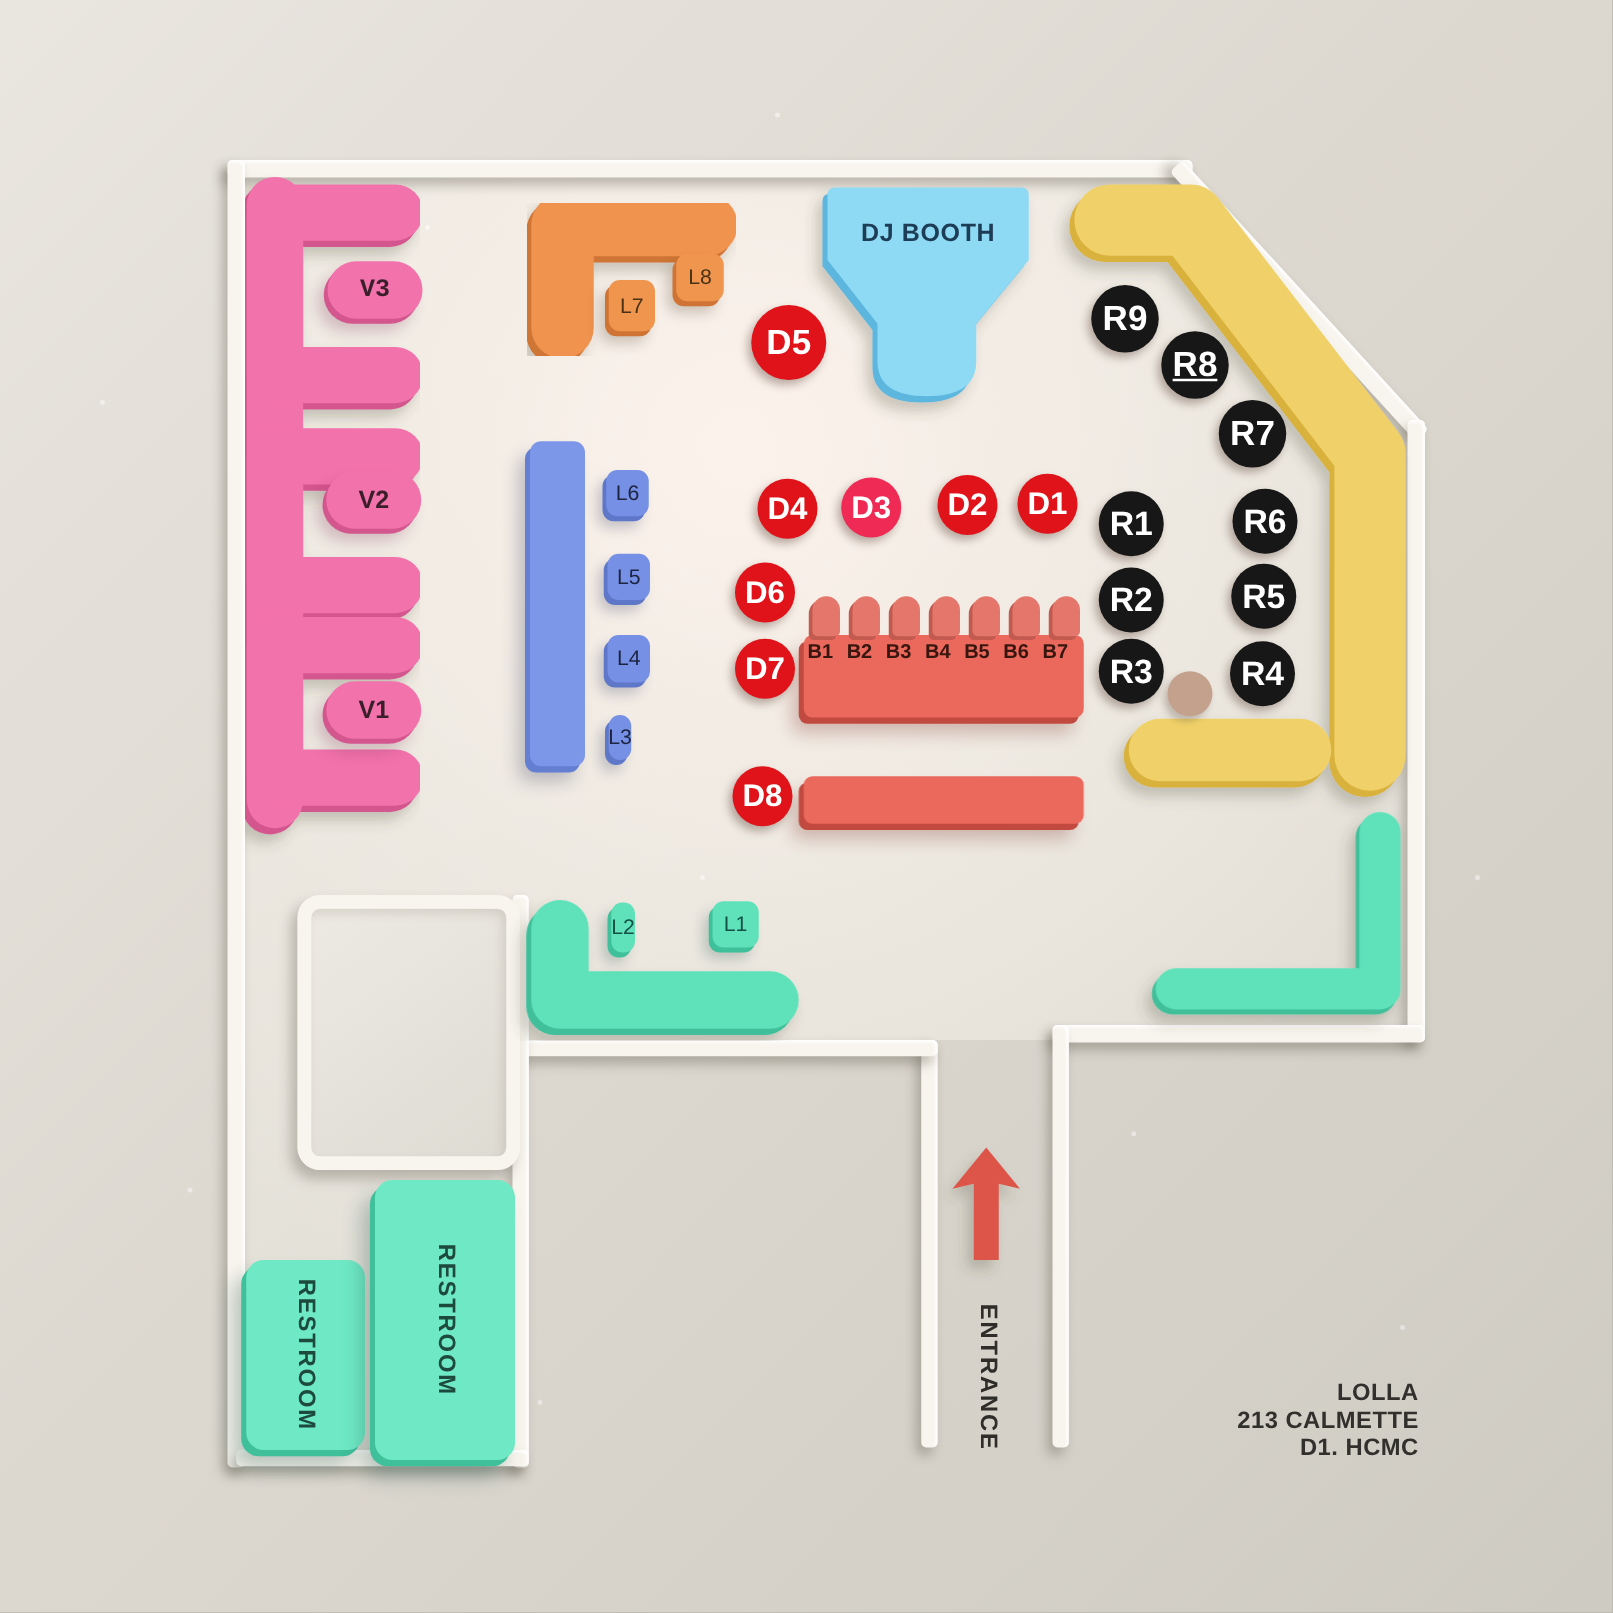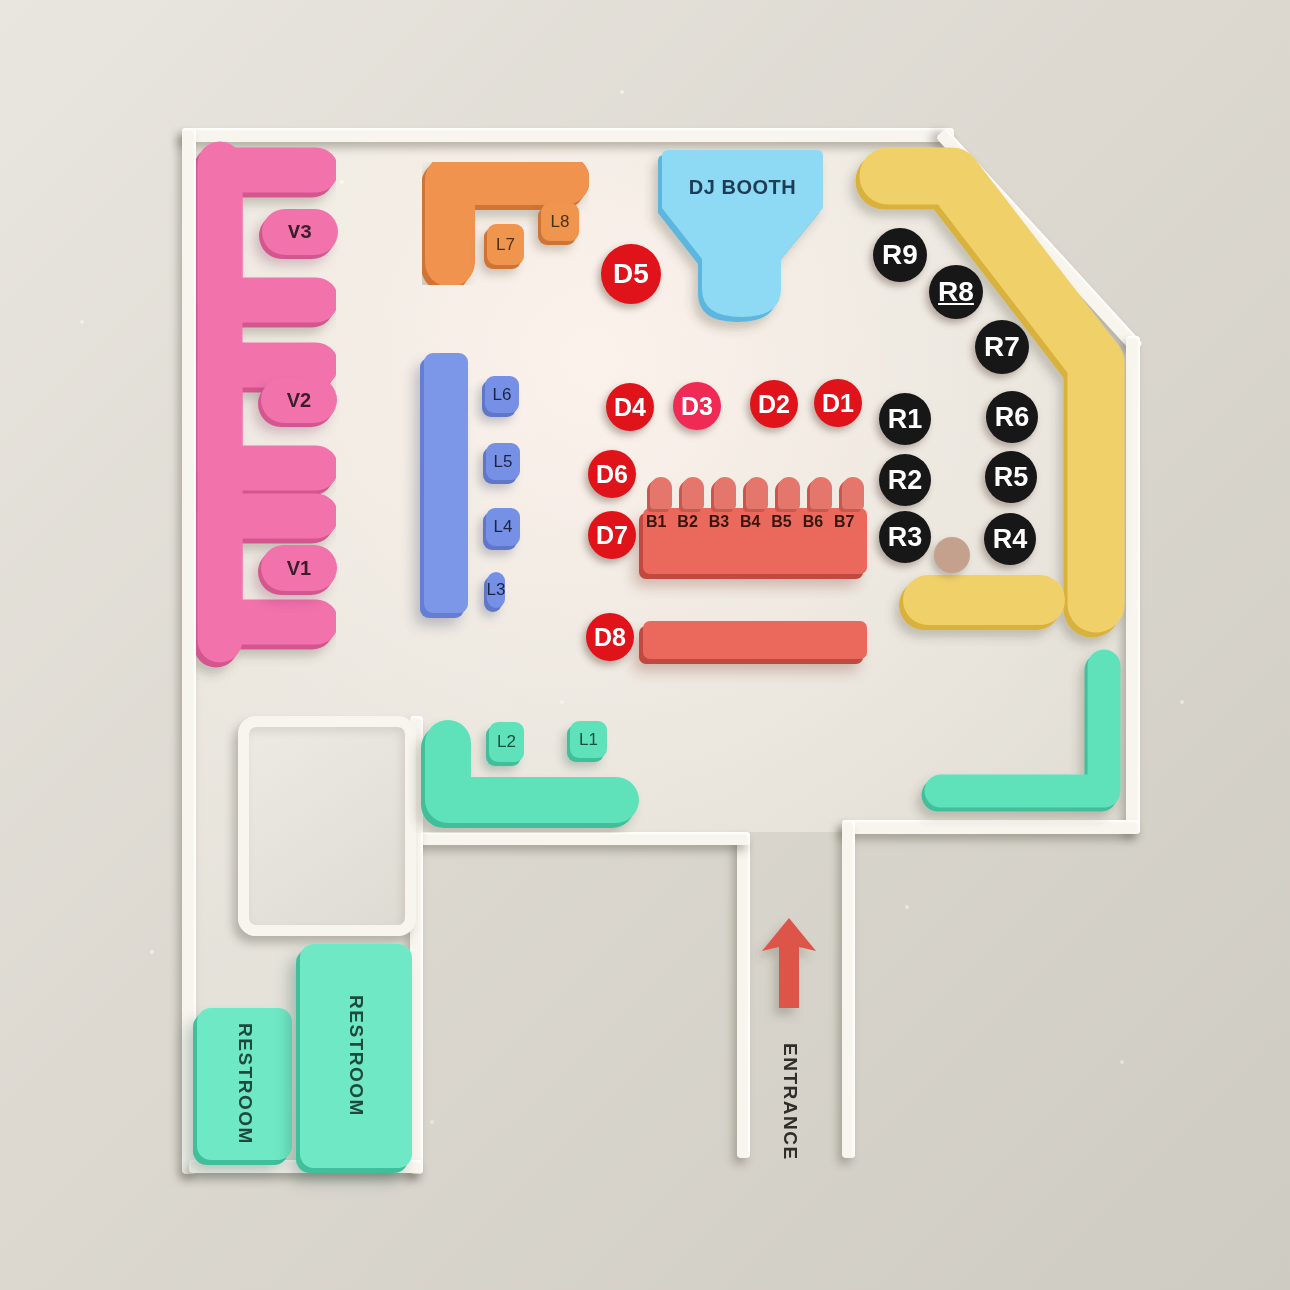--- a/index.html
+++ b/index.html
@@ -142,21 +142,21 @@
   <div class="pill" style="left:262px;top:209px;font-family:Liberation Mono, monospace;">V3</div>
   <div class="pill" style="left:261px;top:377px;">V2</div>
   <div class="pill" style="left:261px;top:545px;">V1</div>
 
   <div class="sq orange" style="left:541px;top:203px;width:38px;height:38px;">L8</div>
   <div class="sq orange" style="left:487px;top:224px;width:37px;height:41px;">L7</div>
   <div class="sq blue" style="left:485px;top:376px;width:34px;height:37px;">L6</div>
   <div class="sq blue" style="left:486px;top:443px;width:34px;height:37px;">L5</div>
   <div class="sq blue" style="left:486px;top:508px;width:34px;height:38px;">L4</div>
   <div class="sq blue" style="left:487px;top:572px;width:18px;height:36px;">L3</div>
-  <div class="sq teal" style="left:489px;top:722px;width:35px;height:40px;">L2</div>
+  <div class="sq teal" style="left:489px;top:722px;width:19px;height:40px;">L2</div>
   <div class="sq teal" style="left:570px;top:721px;width:37px;height:37px;">L1</div>
 
   <div class="bench" style="left:424px;top:353px;width:44px;height:260px;"></div>
 
   <div class="bar" style="left:643px;top:508px;width:224px;height:66px;"></div>
   <div class="stool" style="left:650px;top:477px;"></div>
   <div class="stool" style="left:682px;top:477px;"></div>
   <div class="stool" style="left:714px;top:477px;"></div>
   <div class="stool" style="left:746px;top:477px;"></div>
   <div class="stool" style="left:778px;top:477px;"></div>
@@ -198,14 +198,19 @@
     <span class="vtext">RESTROOM</span>
   </div>
   <div class="restroom" style="left:300px;top:944px;width:112px;height:224px;">
     <span class="vtext">RESTROOM</span>
   </div>
 
   <div class="entrance-label">
     <span class="vtext">ENTRANCE</span>
   </div>
 
+  <div class="footer">
+    <div>LOLLA</div>
+    <div>213 CALMETTE</div>
+    <div>D1. HCMC</div>
+  </div>
 
 </div>
 
 </body></html>

